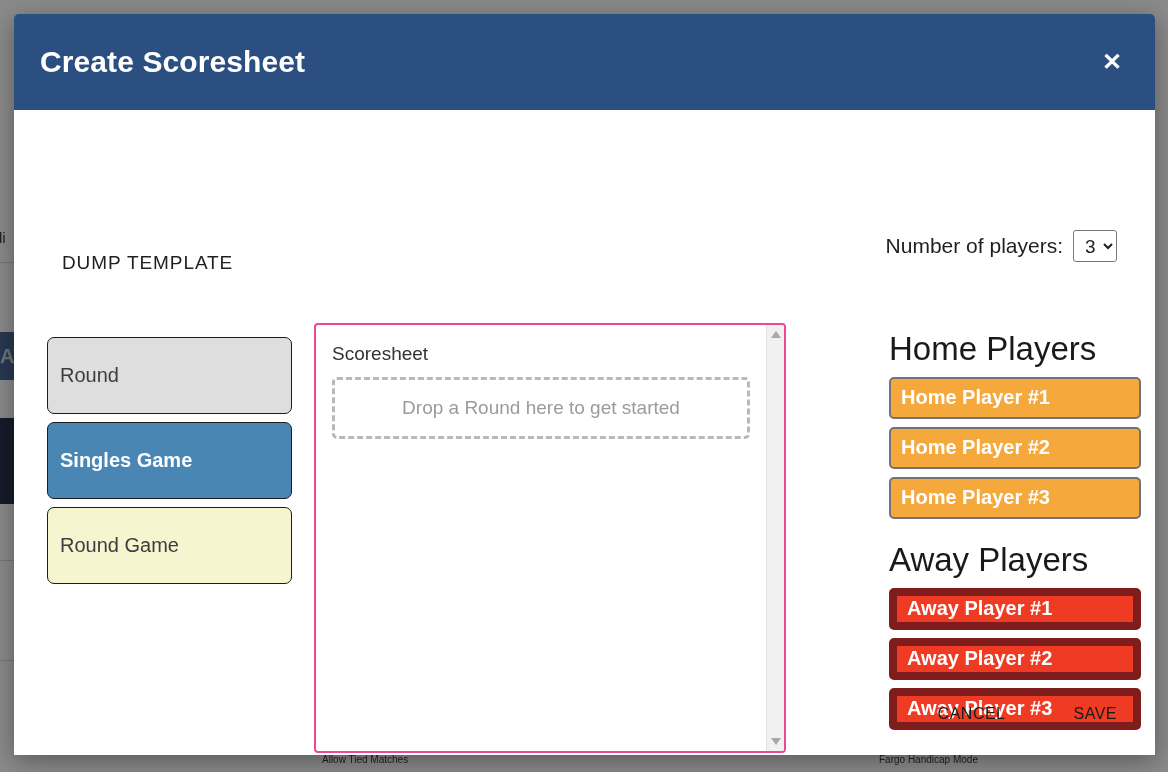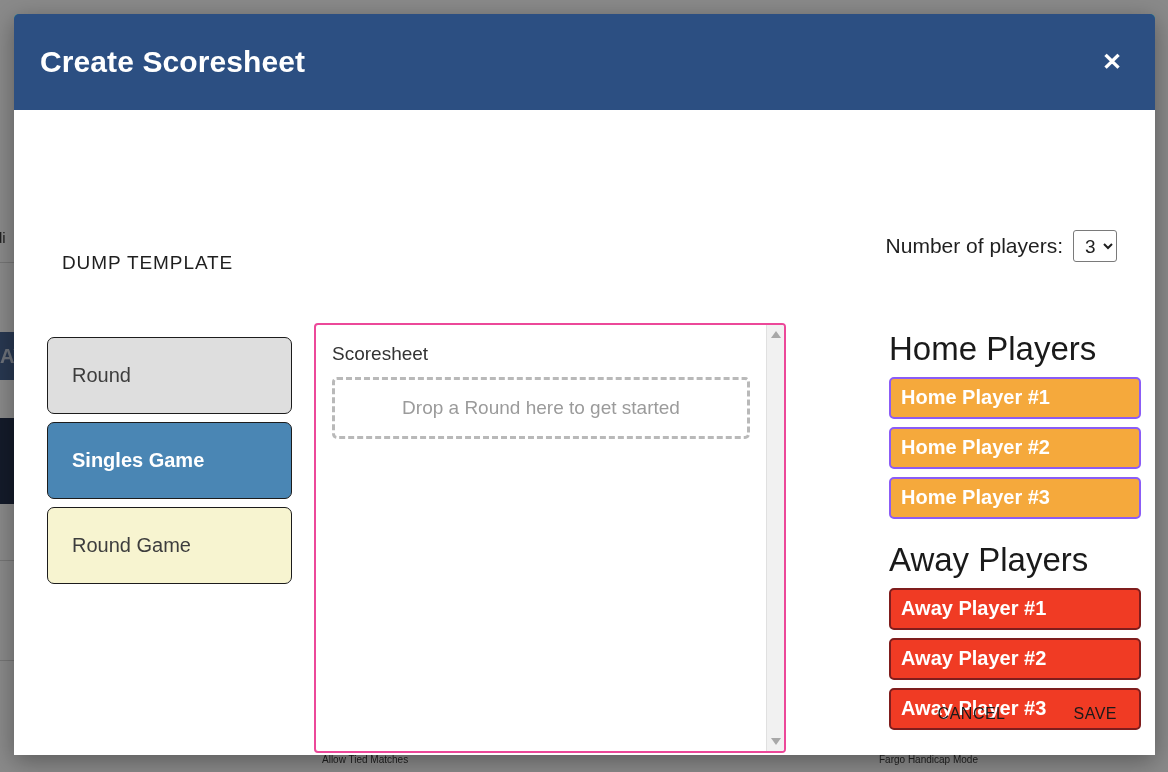--- a/index.html
+++ b/index.html
@@ -187,21 +187,21 @@
     display: flex;
     flex-direction: column;
     gap: 8px;
   }
   .palette-card {
     height: 77px;
     border-radius: 7px;
     border: 1px solid #1c1c1c;
     display: flex;
     align-items: center;
-    padding-left: 24px;
+    padding-left: 12px;
     box-sizing: border-box;
     font-size: 20px;
     color: #3d3d3d;
     cursor: grab;
     user-select: none;
   }
   .palette-card.round   { background: #dedede; }
   .palette-card.singles { background: #4a86b4; color: #ffffff; font-weight: 700; }
   .palette-card.scotch  { background: #f7f4d0; }
 
@@ -288,22 +288,22 @@
     display: flex;
     align-items: center;
     padding-left: 10px;
     box-sizing: border-box;
     color: #ffffff;
     font-size: 20px;
     font-weight: 700;
     cursor: grab;
     user-select: none;
   }
-  .player-card.home { background: #f5a93c; border: 2px solid #8b5cf6; }
-  .player-card.away { background: #f03b24; border: 2px solid #7f1d1d; }
+  .player-card.home { background: #f5a93c; border: 2px solid #737373; }
+  .player-card.away { background: #f03b24; border: 8px solid #7f1d1d; }
 
   
   #modal-actions {
     position: absolute;
     right: 30px;
     bottom: 26px;
     display: flex;
     align-items: center;
     gap: 52px;
   }

